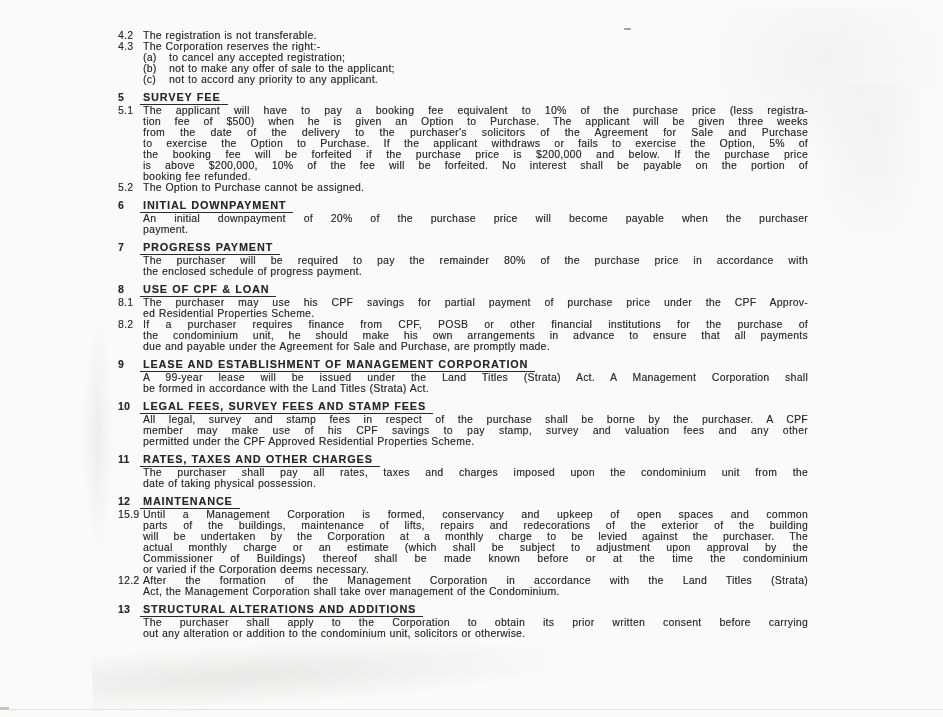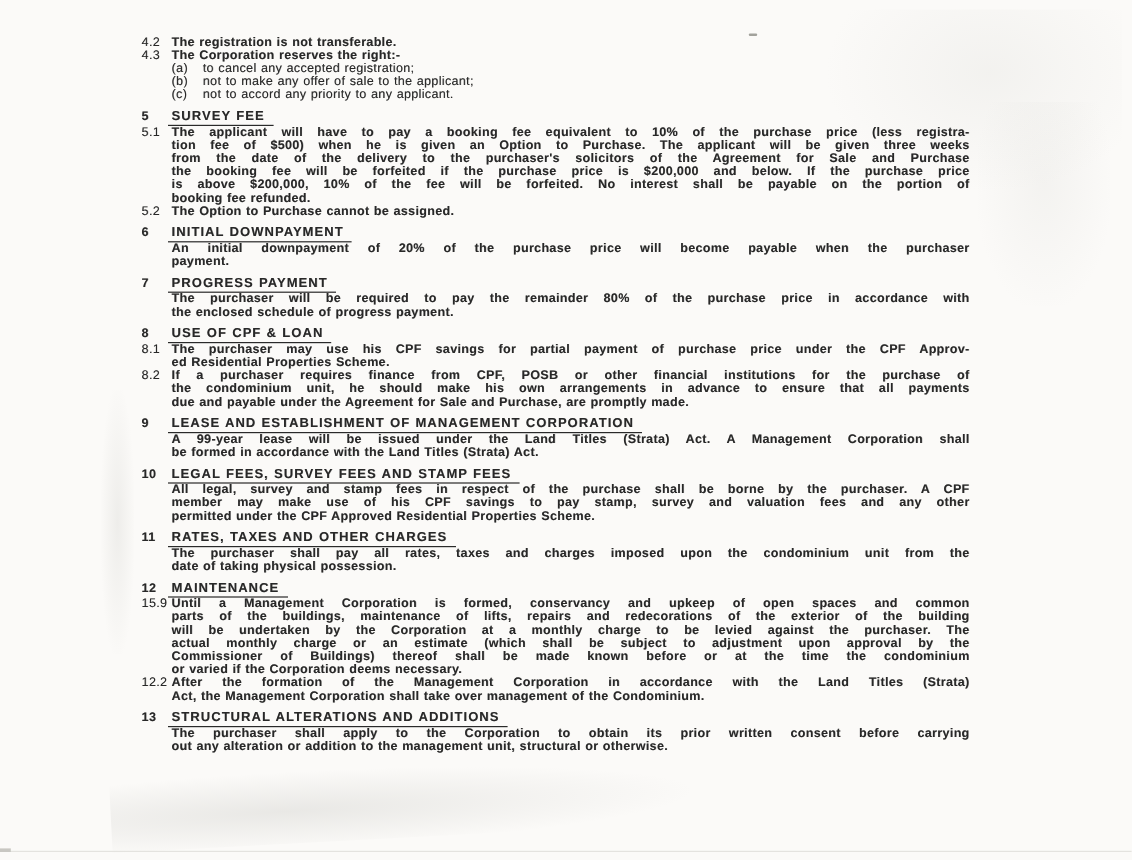--- a/index.html
+++ b/index.html
@@ -13,21 +13,21 @@
     position:absolute;left:118px;top:30px;width:690px;
     font-size:10.4px;line-height:11px;letter-spacing:0.3px;word-spacing:0.5px;
     text-shadow:0.3px 0 0 rgba(40,40,40,0.4);
   }
   .blk{position:relative;margin-top:0;}
   .blk.heading{margin-top:7px;}
   .blk:first-child{margin-top:0;}
   .num{position:absolute;left:0;top:0;width:25px;}
   .heading .num{font-weight:bold;}
   .bd{margin-left:25px;}
-  .ln{text-align:justify;text-align-last:justify;font-weight:bold;}
+  .ln{text-align:justify;text-align-last:justify;}
   .ln.last{text-align-last:left;}
   .ht{
     display:inline-block;font-weight:bold;font-size:10.8px;letter-spacing:0.9px;
     border-bottom:1.4px solid #2a2a2a;padding:0 7px 1px 3px;margin-left:-3px;
   }
   .sub{display:flex;}
   .sub .tag{width:26px;flex:none;}
   .sub .txt{flex:1;}
   
   .artifact{position:absolute;pointer-events:none;}
@@ -96,20 +96,21 @@
     <div class="blk heading">
       <span class="num">5</span>
       <div class="bd"><span class="ht">SURVEY FEE</span></div>
     </div>
     <div class="blk item">
       <span class="num">5.1</span>
       <div class="bd">
         <div class="ln">The applicant will have to pay a booking fee equivalent to 10% of the purchase price (less registra-</div>
         <div class="ln">tion fee of $500) when he is given an Option to Purchase.  The applicant will be given three weeks</div>
         <div class="ln">from the date of the delivery to the purchaser's solicitors of the Agreement for Sale and Purchase</div>
+        <div class="ln">to exercise the Option to Purchase.  If the applicant withdraws or fails to exercise the Option, 5% of</div>
         <div class="ln">the booking fee will be forfeited if the purchase price is $200,000 and below.  If the purchase price</div>
         <div class="ln">is above $200,000, 10% of the fee will be forfeited.  No interest shall be payable on the portion of</div>
         <div class="ln last">booking fee refunded.</div>
       </div>
     </div>
     <div class="blk item">
       <span class="num">5.2</span>
       <div class="bd">
         <div class="ln last">The Option to Purchase cannot be assigned.</div>
       </div>
@@ -212,16 +213,16 @@
       </div>
     </div>
     <div class="blk heading">
       <span class="num">13</span>
       <div class="bd"><span class="ht">STRUCTURAL ALTERATIONS AND ADDITIONS</span></div>
     </div>
     <div class="blk item">
       <span class="num"></span>
       <div class="bd">
         <div class="ln">The purchaser shall apply to the Corporation to obtain its prior written consent before carrying</div>
-        <div class="ln last">out any alteration or addition to the management unit, structural or otherwise.</div>
+        <div class="ln last">out any alteration or addition to the condominium unit, solicitors or otherwise.</div>
       </div>
     </div>
   </div>
 
 </body></html>

